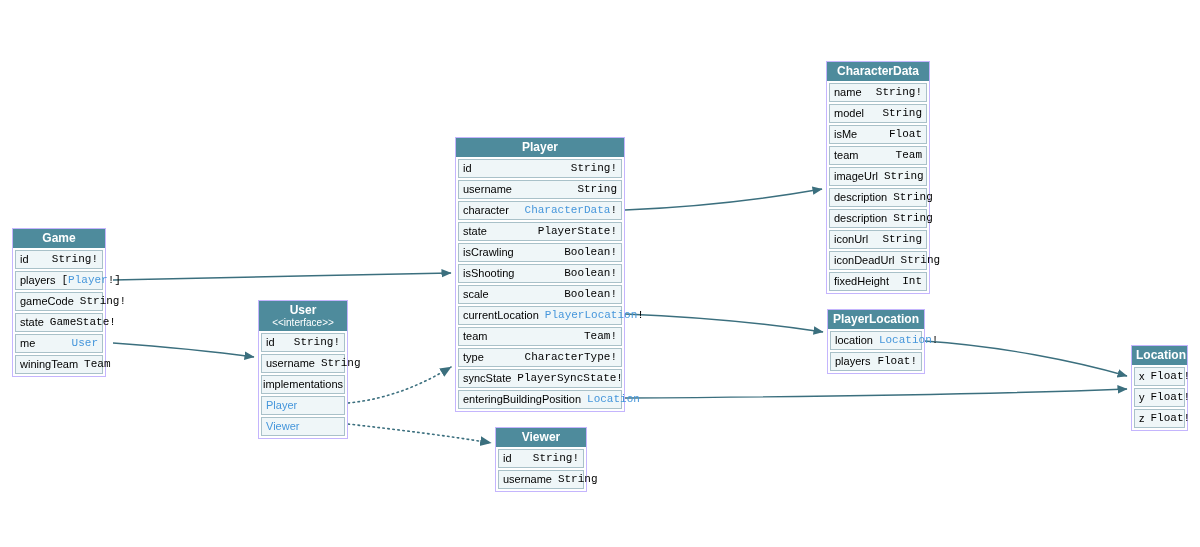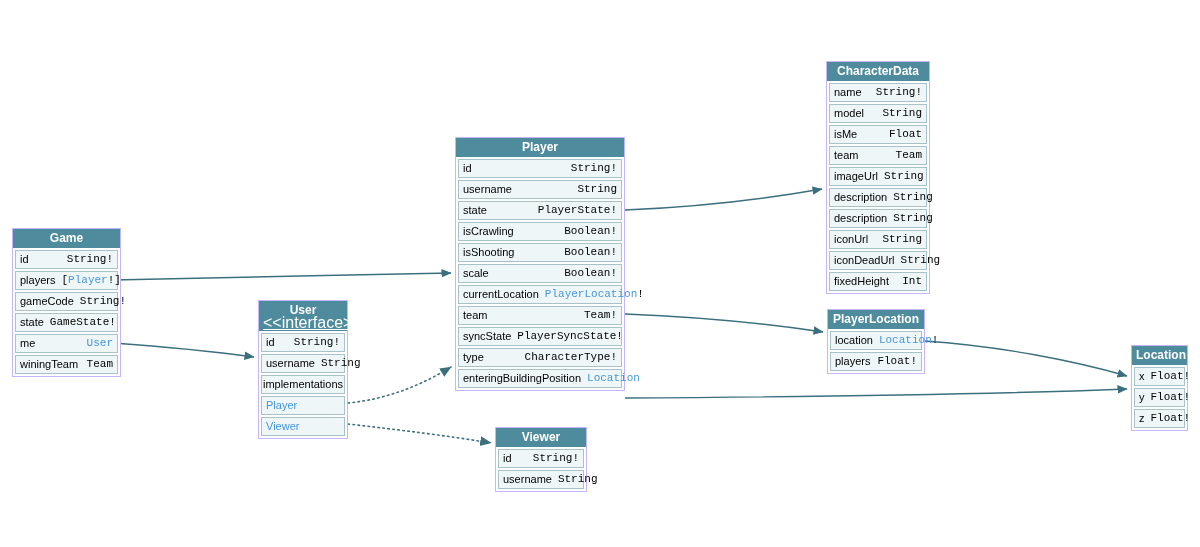--- a/index.html
+++ b/index.html
@@ -21,24 +21,23 @@
     background:#4e8b9c;
     color:#ffffff;
     text-align:center;
     font-size:12px;
     font-weight:bold;
     padding:3px 4px;
     line-height:13px;
     cursor:pointer;
   }
   .thead .subtitle{
-    font-size:16px;
+    font-size:10px;
     font-weight:normal;
     line-height:11px;
-    text-decoration:underline;
   }
   .tbody{
     padding:2px;
     display:flex;
     flex-direction:column;
     gap:2px;
   }
   .trow{
     border:1px solid #a9c1c9;
     background:#eff6f8;
@@ -72,21 +71,21 @@
     </defs>
   <path d="M 113 280 C 220 278 340 275 451 273" class="edge" marker-end="url(#arrowhead)"></path>
       <path d="M 113 343 C 155 346 210 351 254 357" class="edge" marker-end="url(#arrowhead)"></path>
       <path d="M 348 403 C 390 399 425 383 451 367" class="edge dotted" marker-end="url(#arrowhead)"></path>
       <path d="M 348 424 C 400 430 450 436 491 443" class="edge dotted" marker-end="url(#arrowhead)"></path>
       <path d="M 625 210 C 700 207 765 199 822 189" class="edge" marker-end="url(#arrowhead)"></path>
       <path d="M 625 314 C 700 317 770 324 823 332" class="edge" marker-end="url(#arrowhead)"></path>
       <path d="M 625 398 C 800 397 1000 394 1127 389" class="edge" marker-end="url(#arrowhead)"></path>
       <path d="M 924 341 C 1000 346 1075 361 1127 376" class="edge" marker-end="url(#arrowhead)"></path>
     </svg>
-<div class="table" style="left: 12px; top: 228px; width: 109px;">
+<div class="table" style="left: 12px; top: 228px; width: 94px;">
       <div class="thead"><span class="title">Game</span></div>
       <div class="tbody">
         <div class="trow">
           <span class="field-name">id</span>
           <span class="field-type">String!</span>
         </div>
         <div class="trow">
           <span class="field-name">players</span>
           <span class="field-type"><span class="">[</span><span class="type-link">Player</span><span class="">!]</span></span>
         </div>
@@ -135,20 +134,24 @@
       <div class="tbody">
         <div class="trow">
           <span class="field-name">id</span>
           <span class="field-type">String!</span>
         </div>
         <div class="trow">
           <span class="field-name">username</span>
           <span class="field-type">String</span>
         </div>
         <div class="trow">
+          <span class="field-name">character</span>
+          <span class="field-type"><span class="type-link">CharacterData</span><span class="">!</span></span>
+        </div>
+        <div class="trow">
           <span class="field-name">state</span>
           <span class="field-type">PlayerState!</span>
         </div>
         <div class="trow">
           <span class="field-name">isCrawling</span>
           <span class="field-type">Boolean!</span>
         </div>
         <div class="trow">
           <span class="field-name">isShooting</span>
           <span class="field-type">Boolean!</span>
@@ -159,26 +162,26 @@
         </div>
         <div class="trow">
           <span class="field-name">currentLocation</span>
           <span class="field-type"><span class="type-link">PlayerLocation</span><span class="">!</span></span>
         </div>
         <div class="trow">
           <span class="field-name">team</span>
           <span class="field-type">Team!</span>
         </div>
         <div class="trow">
+          <span class="field-name">type</span>
+          <span class="field-type">CharacterType!</span>
+        </div>
+        <div class="trow">
           <span class="field-name">syncState</span>
           <span class="field-type">PlayerSyncState!</span>
-        </div>
-        <div class="trow">
-          <span class="field-name">type</span>
-          <span class="field-type">CharacterType!</span>
         </div>
         <div class="trow">
           <span class="field-name">enteringBuildingPosition</span>
           <span class="field-type"><span class="type-link">Location</span></span>
         </div>
       </div>
     </div>
     <div class="table" style="left: 495px; top: 427px; width: 92px;">
       <div class="thead"><span class="title">Viewer</span></div>
       <div class="tbody">

